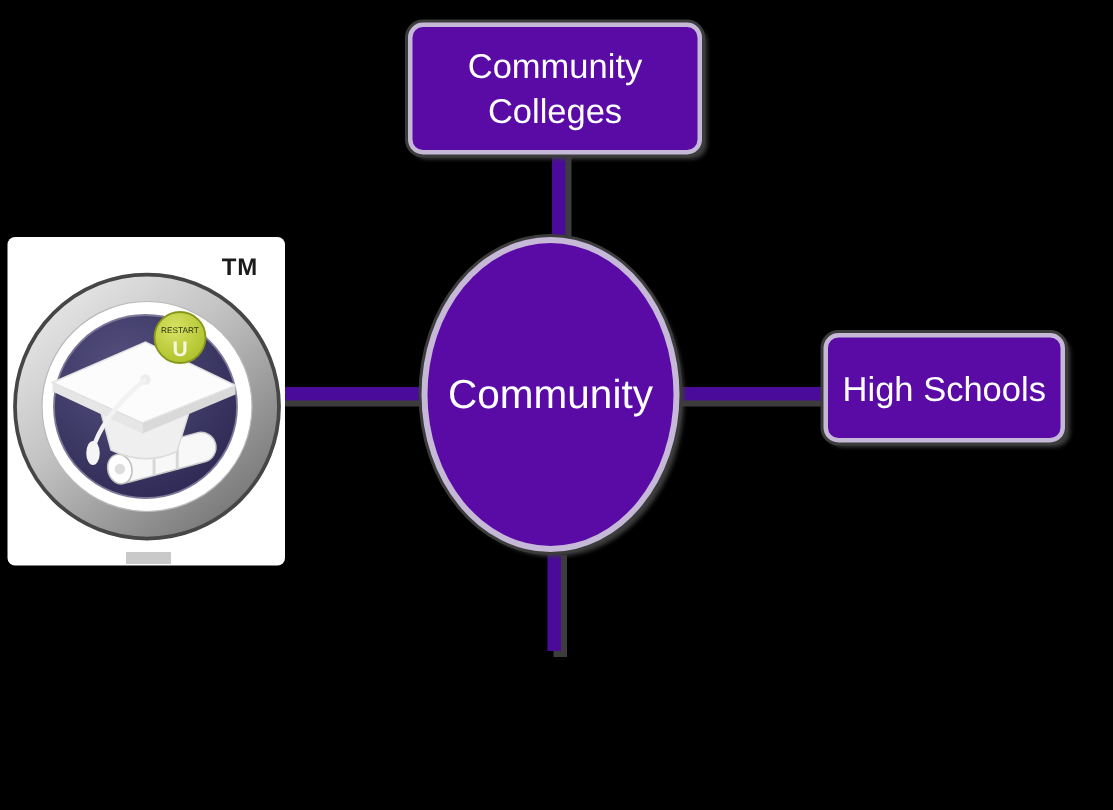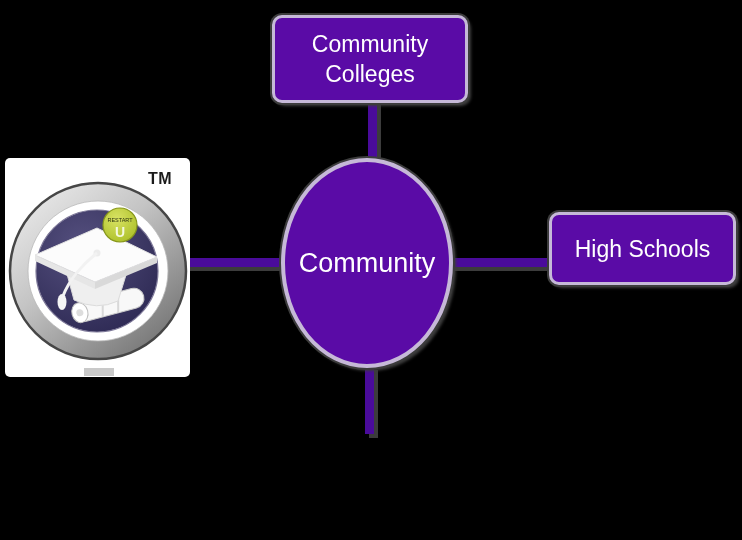--- a/index.html
+++ b/index.html
@@ -26,21 +26,21 @@
     display: flex; align-items: center; justify-content: center;
     text-align: center;
     color: var(--node-text, #fff);
     background: var(--node-fill, #5A0BA6);
     border: 3px solid var(--node-border, #C6B9D8);
     box-shadow: 0 0 0 2px var(--shadow, #3C3C3C), 3px 3px 3px var(--shadow, #3C3C3C);
     z-index: 2;
   }
   .box { border-radius: 10px; font-size: 23px; line-height: 30px; }
   .box-top    { left: 272px; top: 15px;  width: 196px; height: 88px; }
-  .box-right  { left: 549px; top: 212px; width: 187px; height: 73px; }
+  .box-right  { left: 549px; top: 222px; width: 161px; height: 73px; }
   .box-bottom { left: 271px; top: 432px; width: 193px; height: 89px; }
 
   .ellipse {
     left: 281px; top: 158px; width: 172px; height: 210px;
     border-radius: 50%;
     border-width: 4px;
     font-size: 27px;
   }
 
   .conn-top    { left: 368px; top: 100px; width: 9px;  height: 60px; }

